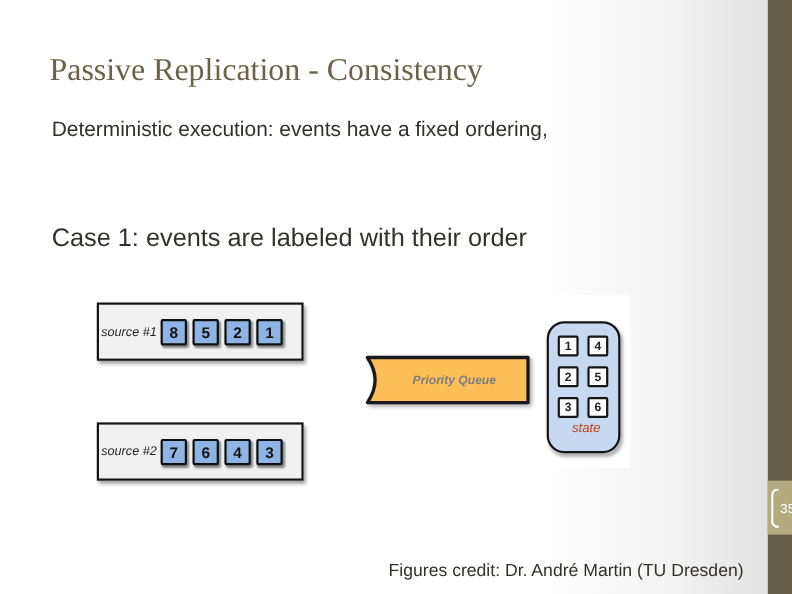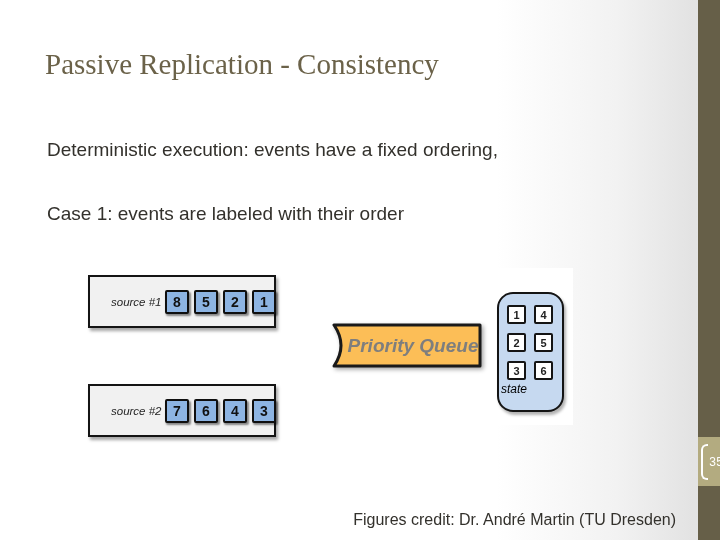--- a/index.html
+++ b/index.html
@@ -16,64 +16,64 @@
   }
   .bracket { width:7px; height:36px; border:2.5px solid #ffffff; box-sizing:border-box; }
   .bracket.left  { border-right:none; border-radius:6px 0 0 6px; }
   .bracket.right { border-left:none;  border-radius:0 6px 6px 0; }
   .page-num { color:#ffffff; font-size:12px; letter-spacing:0.3px; }
 
   .title {
     position:absolute; left:45px; top:48px; width:600px;
     font-family:"Liberation Serif", serif; font-size:29px; color:#6b6249;
   }
-  .body-text { position:absolute; left:47px; top:103px; font-size:19px; line-height:31px; color:#33312c;margin-top:31px; }
-  .case-text { position:absolute; left:47px; top:203px; font-size:19px; color:#33312c;text-align:center; }
+  .body-text { position:absolute; left:47px; top:103px; font-size:19px; line-height:31px; color:#33312c; }
+  .case-text { position:absolute; left:47px; top:203px; font-size:23px; color:#33312c;text-align:center; }
 
   .figure-panel { position:absolute; left:85px; top:268px; width:488px; height:157px; background:#ffffff; }
 
   .source-box {
     position:absolute; width:188px; height:53px; box-sizing:border-box;
     background:#f1f1f1; border:2.5px solid #141414;
     box-shadow:2px 3px 3px rgba(0,0,0,0.35);
     display:flex; align-items:center;
   }
   .source-box.one { left:88px; top:275px; }
   .source-box.two { left:88px; top:384px; }
-  .source-label { font-style:italic; font-size:11.5px; color:#262626; margin-left:21px; width:54px; flex:none; }
+  .source-label { font-style:italic; font-size:11.5px; color:#262626; margin-left:2px; width:54px; flex:none; }
   .events { display:flex; gap:5px; }
   .event-square {
     width:24px; height:24px; box-sizing:border-box; background:#8db4e2;
     border:2.5px solid #0f0f0f; border-radius:2px;
     display:flex; align-items:center; justify-content:center;
     font-weight:bold; font-size:14px; color:#111111;
     box-shadow:1.5px 2px 2px rgba(0,0,0,0.45);
   }
 
   .queue-wrap { position:absolute; left:330px; top:321px; width:154px; height:49px;
     filter:drop-shadow(2px 2.5px 2px rgba(0,0,0,0.35)); }
   .queue-label {
     position:absolute; left:0; top:0; width:154px; height:49px;
     display:flex; align-items:center; justify-content:center; padding-left:12px; box-sizing:border-box;
-    font-weight:bold; font-style:italic; font-size:19px; color:#7e7e7e;
+    font-weight:bold; font-style:italic; font-size:11px; color:#7e7e7e;
   }
 
   .state-box {
     position:absolute; left:497px; top:292px; width:67px; height:120px; box-sizing:border-box;
     background:#c6d9f0; border:2.5px solid #141414; border-radius:16px;
     box-shadow:2px 3px 3px rgba(0,0,0,0.30);
   }
   .state-grid { position:absolute; left:8px; top:11px; display:grid; grid-template-columns:19px 19px; gap:9px 8px; }
   .state-cell {
     width:19px; height:19px; box-sizing:border-box; background:#ffffff;
     border:2px solid #141414; border-radius:2px;
     display:flex; align-items:center; justify-content:center;
     font-weight:bold; font-size:11px; color:#222222;
   }
-  .state-label { position:absolute; left:2px; top:88px; font-style:italic; font-size:12px; color:#000000; }
+  .state-label { position:absolute; left:21px; top:88px; font-style:italic; font-size:12px; color:#c2410c; }
 
   .credit { position:absolute; right:76px; top:511px; font-size:16px; color:#33312c; }
 </style>
 </head>
 <body>
 
 <div class="slide">
 
   <div class="accent-bar"></div>
 

